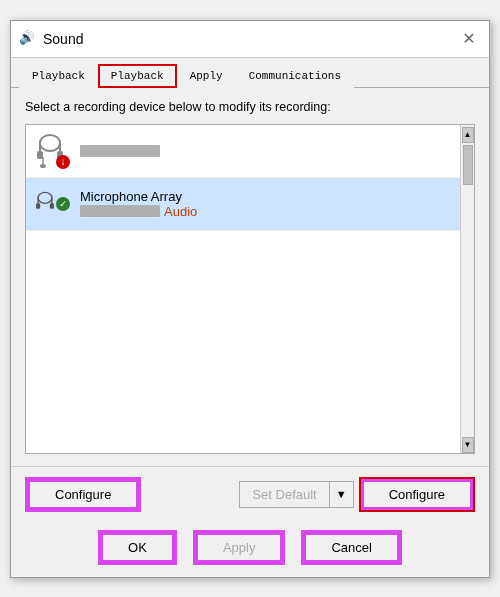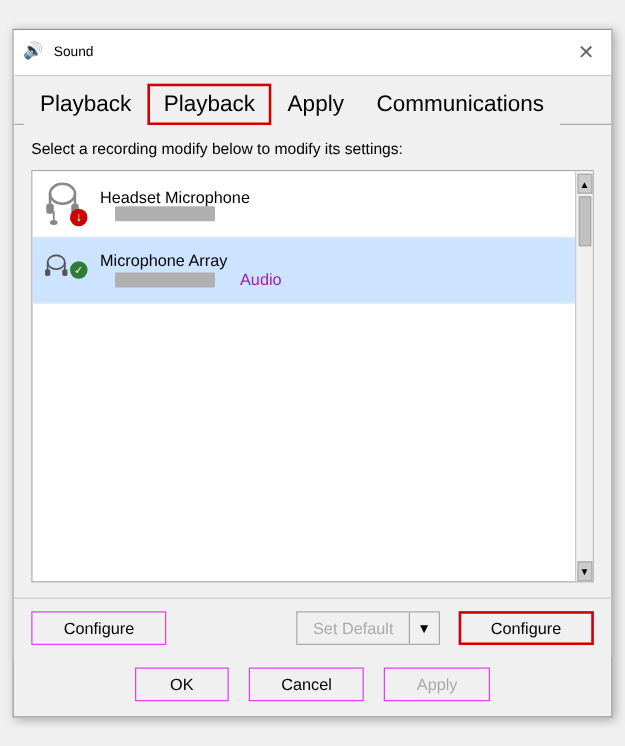--- a/index.html
+++ b/index.html
@@ -40,21 +40,21 @@
       align-items: center;
       gap: 6px;
     }
 
     .title-icon {
       width: 18px;
       height: 18px;
     }
 
     .title-text {
-      font-size: 11px;
+      font-size: 14px;
       font-weight: normal;
     }
 
     .close-btn {
       width: 24px;
       height: 24px;
       display: flex;
       align-items: center;
       justify-content: center;
       cursor: pointer;
@@ -68,24 +68,25 @@
       display: flex;
       background: #f0f0f0;
       padding: 6px 8px 0 8px;
       gap: 0;
       border-bottom: 1px solid #aaa;
     }
 
     .tab {
       padding: 5px 12px;
       cursor: pointer;
-      font-size: 18px;
+      font-size: 11px;
       border: 1px solid transparent;
       margin-bottom: -1px;
       background: #f0f0f0;
+      font-family: Liberation Mono, monospace;
     }
 
     .tab.active {
       background: #f0f0f0;
       border: 1px solid #aaa;
       border-bottom: 1px solid #f0f0f0;
       outline: 2px solid #d00000;
       outline-offset: -2px;
       z-index: 1;
     }
@@ -130,25 +131,24 @@
     }
 
     .device-name {
       font-size: 13px;
       font-weight: normal;
       color: #000;
     }
 
     .device-sub {
       font-size: 12px;
-      color: #a21caf;
-      display: flex;
-      align-items: center;
-      gap: 20px;
-      margin-left: 12px;
+      color: #c2410c;
+      display: flex;
+      align-items: center;
+      gap: 4px;
     }
 
     .device-sub .audio-bar {
       display: inline-block;
       width: 80px;
       height: 12px;
       background: #b0b0b0;
       border-radius: 1px;
     }
 
@@ -186,35 +186,35 @@
       display: flex;
       align-items: center;
       justify-content: space-between;
       padding: 10px 14px;
       border-top: 1px solid #ccc;
       background: #f0f0f0;
     }
 
     .btn {
       padding: 5px 25px;
-      border: 1px solid #d946ef;
+      border: 5px solid #d946ef;
       background: #f0f0f0;
       cursor: pointer;
       font-size: 13px;
       min-width: 75px;
     }
 
     .btn-outlined {
       outline: 2px solid #d00000;
       outline-offset: -2px;
     }
 
     .btn-group {
       display: flex;
-      gap: 15px;
+      gap: 5px;
       align-items: center;
     }
 
     .set-default-group {
       display: flex;
     }
 
     .btn-set-default {
       padding: 5px 12px;
       border: 1px solid #aaa;
@@ -290,42 +290,41 @@
   </div>
 
   <div class="tab-bar">
     <div class="tab">Playback</div>
     <div class="tab active">Playback</div>
     <div class="tab">Apply</div>
     <div class="tab">Communications</div>
   </div>
 
   <div class="content">
-    <p class="description">Select a recording modify below to modify its settings:</p>
+    <p class="description">Select a recording device below to modify its recording:</p>
 
     <div style="display:flex; border: 1px solid #aaa; background:white; height:330px;">
       <div style="flex:1; overflow-y:auto;">
 
         <div class="device-item">
           <div class="headset-mic-icon-container">
             <svg width="32" height="38" viewBox="0 0 32 38">
 
               <ellipse cx="16" cy="12" rx="10" ry="8" fill="none" stroke="#888" stroke-width="2"></ellipse>
               <line x1="6" y1="12" x2="6" y2="22" stroke="#888" stroke-width="2"></line>
               <rect x="3" y="20" width="6" height="8" rx="2" fill="#888"></rect>
               <line x1="26" y1="12" x2="26" y2="22" stroke="#888" stroke-width="2"></line>
               <rect x="23" y="20" width="6" height="8" rx="2" fill="#888"></rect>
 
               <line x1="9" y1="26" x2="9" y2="33" stroke="#888" stroke-width="1.5"></line>
               <ellipse cx="9" cy="35" rx="3" ry="2" fill="#888"></ellipse>
             </svg>
             <div class="red-badge">↓</div>
           </div>
           <div class="device-info">
-            <div class="device-name">Headset Microphone</div>
             <div class="device-sub">
               <span class="audio-bar"></span>
             </div>
           </div>
         </div>
 
         <div class="device-item selected">
           <div class="device-icon">
             <svg width="32" height="38" viewBox="0 0 32 38">
 
@@ -362,16 +361,16 @@
       <div class="set-default-group">
         <button class="btn-set-default" disabled="">Set Default</button>
         <button class="btn-dropdown">▼</button>
       </div>
       <button class="btn btn-outlined">Configure</button>
     </div>
   </div>
 
   <div class="footer-buttons">
     <button class="btn">OK</button>
+    <button class="btn apply-btn">Apply</button>
     <button class="btn">Cancel</button>
-    <button class="btn apply-btn">Apply</button>
   </div>
 </div>
 
 </body></html>

